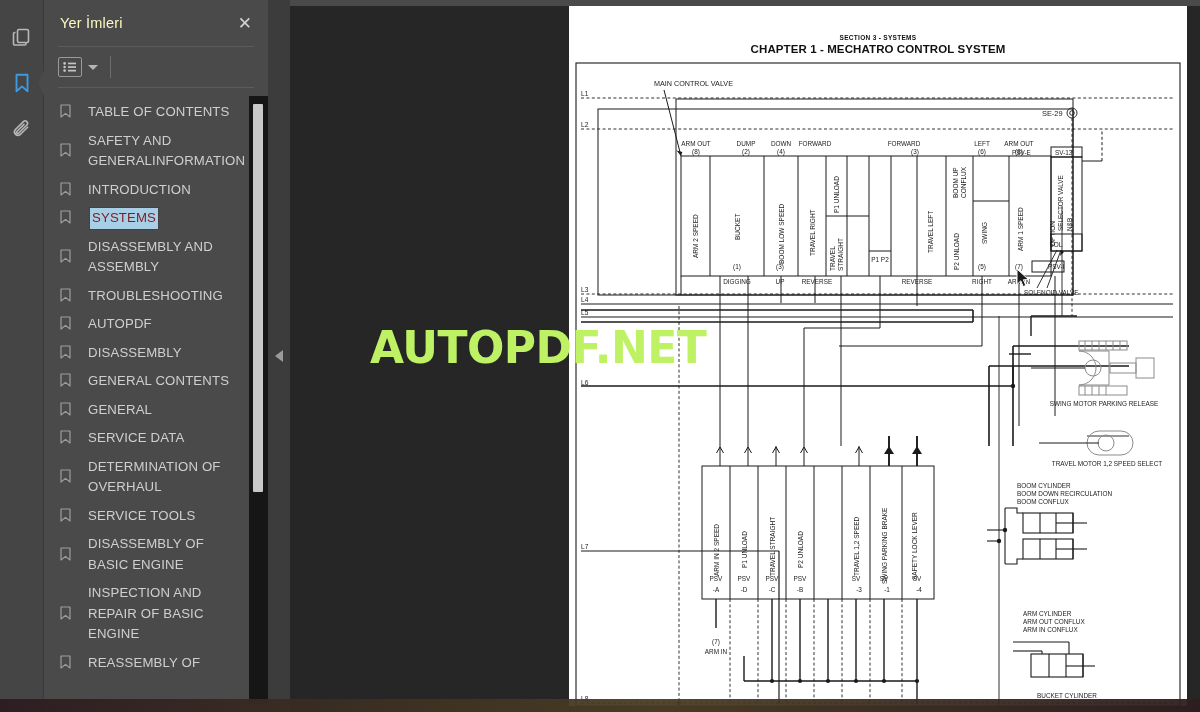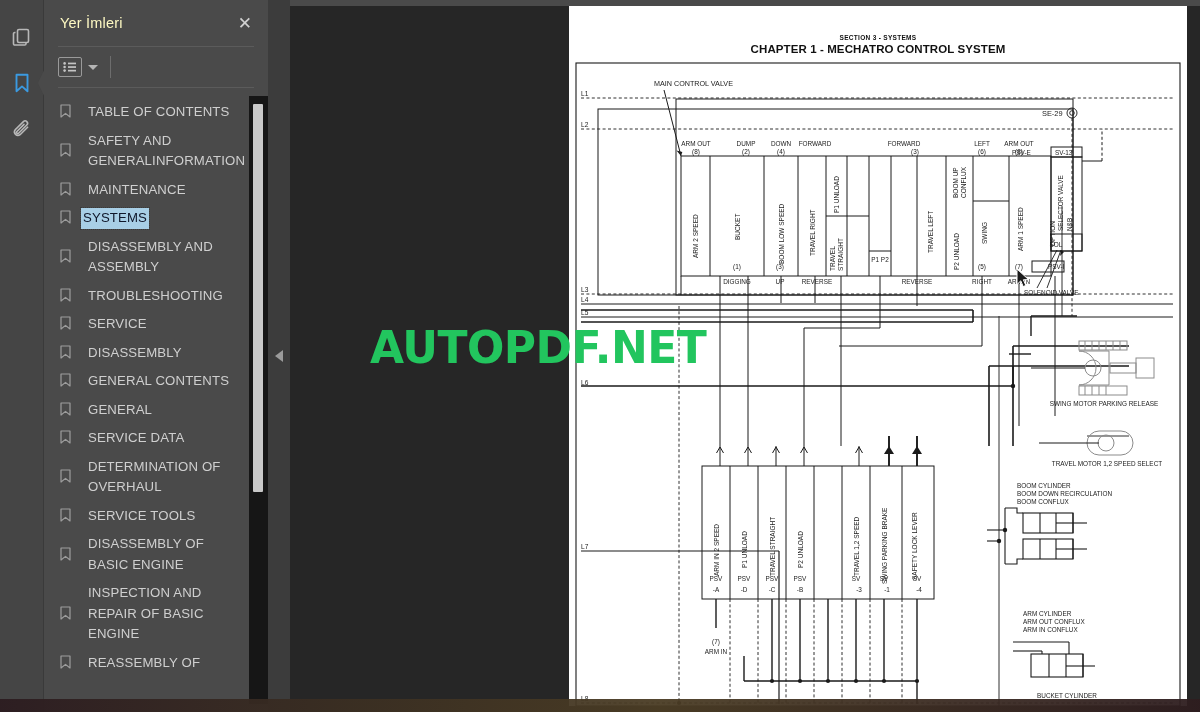--- a/index.html
+++ b/index.html
@@ -116,24 +116,24 @@
   .bm-icon { flex: 0 0 18px; margin-top: 2px; }
   .bm-label {
     color: #cfcfcf;
     font-size: 13.2px;
     line-height: 20.5px;
     margin-left: 10px;
     letter-spacing: .15px;
   }
   .bm-item.selected .bm-label {
     background: #a8cfe6;
-    color: #0f172a;
+    color: #7f1d1d;
     outline: 1px dotted #3a3a3a;
     padding: 0 2px;
-    margin-left: 3px;
+    margin-left: 12px;
   }
 
   
   #panel-scroll-track {
     position: absolute;
     left: 249px; top: 96px;
     width: 19px; height: 608px;
     background: #161616;
   }
   #panel-scroll-thumb {
@@ -293,21 +293,21 @@
         <div class="bm-item">
           <span class="bm-icon"><svg width="11" height="14" viewBox="0 0 11 14" fill="none">
               <path d="M1 1 H10 V13 L5.5 9.4 L1 13 Z" stroke="#9d9d9d" stroke-width="1.2" fill="none" stroke-linejoin="round"></path>
             </svg></span>
           <span class="bm-label">SAFETY AND GENERALINFORMATION</span>
         </div>
         <div class="bm-item">
           <span class="bm-icon"><svg width="11" height="14" viewBox="0 0 11 14" fill="none">
               <path d="M1 1 H10 V13 L5.5 9.4 L1 13 Z" stroke="#9d9d9d" stroke-width="1.2" fill="none" stroke-linejoin="round"></path>
             </svg></span>
-          <span class="bm-label">MAINTENANCE</span>
+          <span class="bm-label">INTRODUCTION</span>
         </div>
         <div class="bm-item selected">
           <span class="bm-icon"><svg width="11" height="14" viewBox="0 0 11 14" fill="none">
               <path d="M1 1 H10 V13 L5.5 9.4 L1 13 Z" stroke="#9d9d9d" stroke-width="1.2" fill="none" stroke-linejoin="round"></path>
             </svg></span>
           <span class="bm-label">SYSTEMS</span>
         </div>
         <div class="bm-item">
           <span class="bm-icon"><svg width="11" height="14" viewBox="0 0 11 14" fill="none">
               <path d="M1 1 H10 V13 L5.5 9.4 L1 13 Z" stroke="#9d9d9d" stroke-width="1.2" fill="none" stroke-linejoin="round"></path>
@@ -317,21 +317,21 @@
         <div class="bm-item">
           <span class="bm-icon"><svg width="11" height="14" viewBox="0 0 11 14" fill="none">
               <path d="M1 1 H10 V13 L5.5 9.4 L1 13 Z" stroke="#9d9d9d" stroke-width="1.2" fill="none" stroke-linejoin="round"></path>
             </svg></span>
           <span class="bm-label">TROUBLESHOOTING</span>
         </div>
         <div class="bm-item">
           <span class="bm-icon"><svg width="11" height="14" viewBox="0 0 11 14" fill="none">
               <path d="M1 1 H10 V13 L5.5 9.4 L1 13 Z" stroke="#9d9d9d" stroke-width="1.2" fill="none" stroke-linejoin="round"></path>
             </svg></span>
-          <span class="bm-label">SERVICE</span>
+          <span class="bm-label">AUTOPDF</span>
         </div>
         <div class="bm-item">
           <span class="bm-icon"><svg width="11" height="14" viewBox="0 0 11 14" fill="none">
               <path d="M1 1 H10 V13 L5.5 9.4 L1 13 Z" stroke="#9d9d9d" stroke-width="1.2" fill="none" stroke-linejoin="round"></path>
             </svg></span>
           <span class="bm-label">DISASSEMBLY</span>
         </div>
         <div class="bm-item">
           <span class="bm-icon"><svg width="11" height="14" viewBox="0 0 11 14" fill="none">
               <path d="M1 1 H10 V13 L5.5 9.4 L1 13 Z" stroke="#9d9d9d" stroke-width="1.2" fill="none" stroke-linejoin="round"></path>
@@ -742,21 +742,21 @@
           <line x1="473" y1="645" x2="473" y2="648"></line>
         </g>
 
         <text x="468" y="692" font-family="Liberation Sans, sans-serif" font-size="6.4" fill="#1a1a1a">BUCKET CYLINDER</text>
 
         <line x1="430" y1="310" x2="430" y2="700" stroke="#1a1a1a" stroke-width="0.9"></line>
         <line x1="520" y1="57" x2="520" y2="700" stroke="#1a1a1a" stroke-width="0"></line>
       </svg>
     </div>
 
-    <div id="watermark" style="left: 80px; top: 322px; color: #22c55e;">AUTOPDF.NET</div>
+    <div id="watermark" style="left: 80px; top: 322px; color: #bef264;">AUTOPDF.NET</div>
 
     <svg id="cursor" width="16" height="22" viewBox="0 0 16 22">
       <path d="M1 1 L1 16.5 L4.8 12.8 L7.2 18.6 L9.8 17.4 L7.4 11.8 L12.6 11.6 Z" fill="#1c1c1c" stroke="#ffffff" stroke-width="1"></path>
     </svg>
   </div>
 
   <div id="bottom-strip"></div>
 </div>
 
 </body></html>

